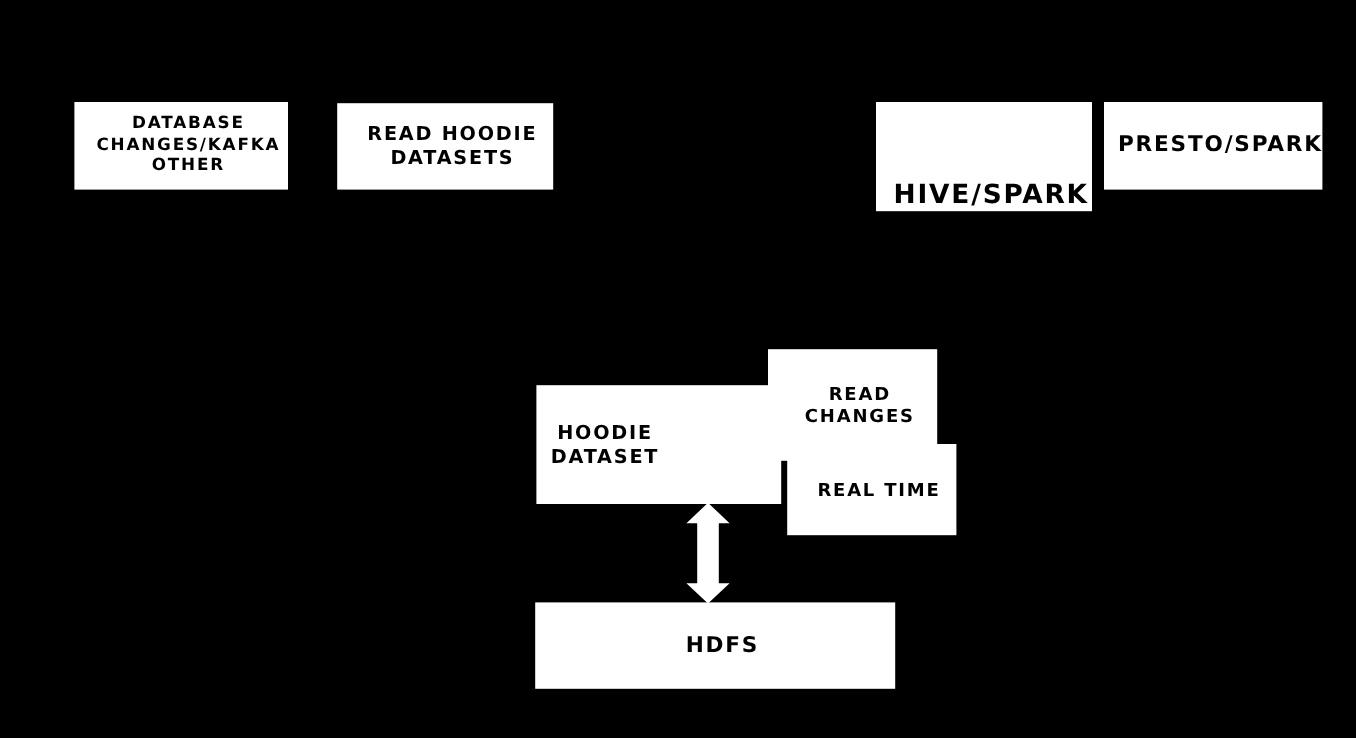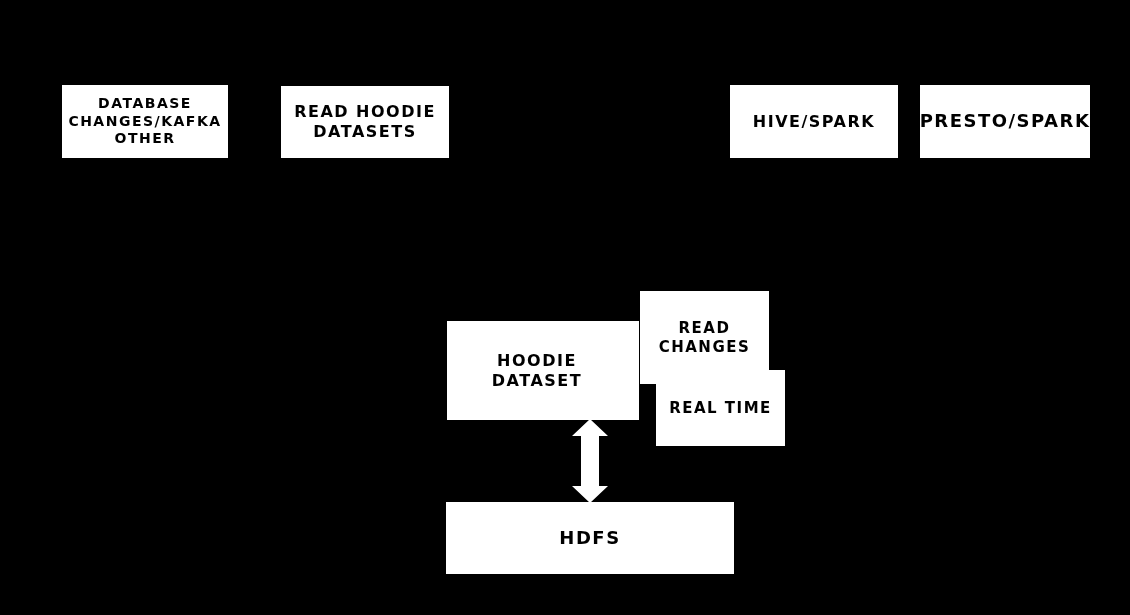--- a/index.html
+++ b/index.html
@@ -20,30 +20,31 @@
     background: #ffffff;
     color: #000000;
     display: flex;
     flex-direction: column;
     align-items: center;
     justify-content: center;
     text-align: center;
     font-weight: bold;
     letter-spacing: 1.5px;
     line-height: 1.25;
+    padding-left: 12px;
   }
   .box .line { display: block; white-space: nowrap; }
 
   .b-database { left: 62px;  top: 85px;  width: 166px; height: 73px; font-size: 14px; }
   .b-other    { left: 281px; top: 86px;  width: 168px; height: 72px; font-size: 16px; }
-  .b-hive     { left: 730px; top: 85px;  width: 168px; height: 73px; font-size: 16px; }
+  .b-hive     { left: 730px; top: 85px;  width: 168px; height: 91px; font-size: 22px; justify-content: flex-end; }
   .b-presto   { left: 920px; top: 85px;  width: 170px; height: 73px; font-size: 18px; }
 
   .b-hoodie   { left: 447px; top: 321px; width: 192px; height: 99px; font-size: 16px;
-                align-items: center; }
+                align-items: flex-start; }
   .b-hoodie .inner { text-align: center; margin-right: 12px; }
 
   .b-read     { left: 640px; top: 291px; width: 129px; height: 93px; font-size: 15px; }
   .b-real     { left: 656px; top: 370px; width: 129px; height: 76px; font-size: 15px; }
   .b-hdfs     { left: 446px; top: 502px; width: 288px; height: 72px; font-size: 18px; }
 
   .arrow-updown {
     position: absolute;
     left: 570px;
     top: 419px;

